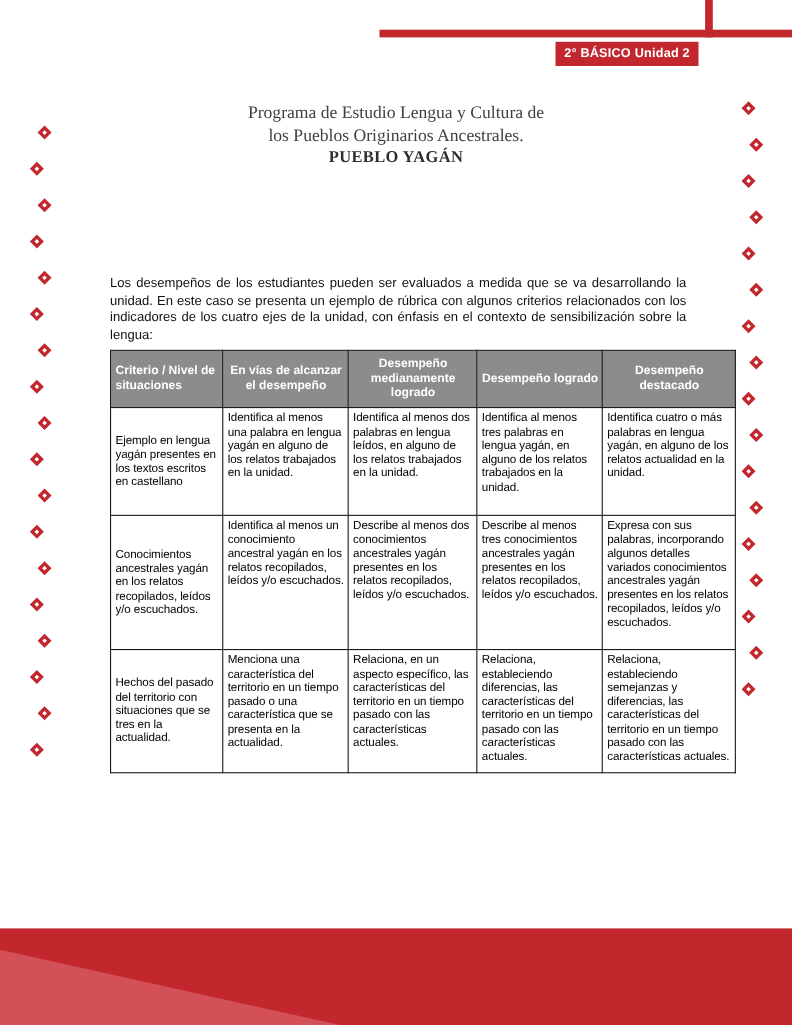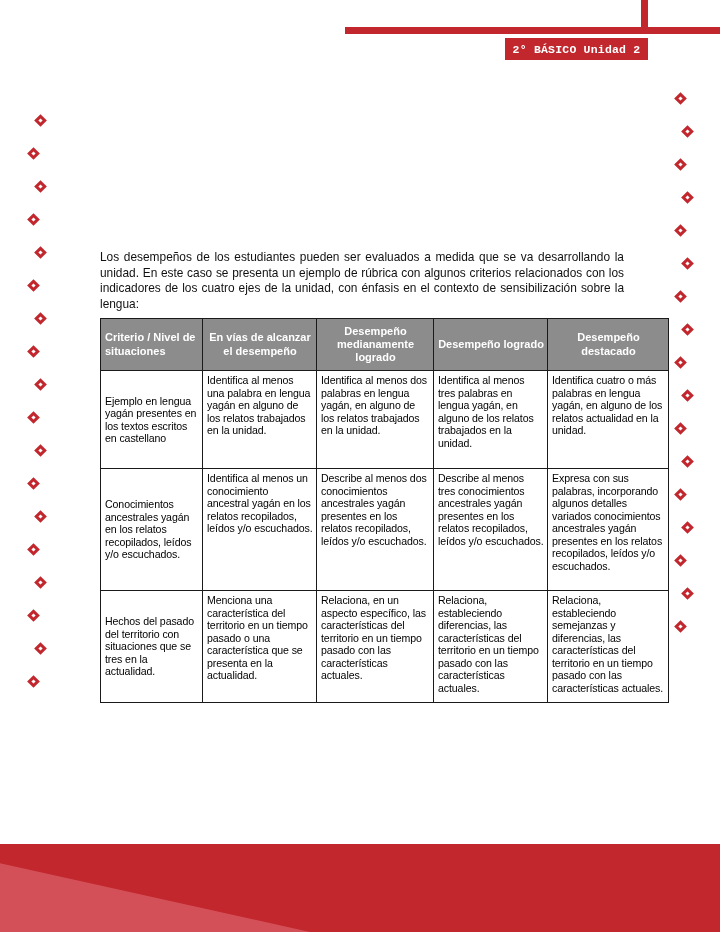--- a/index.html
+++ b/index.html
@@ -15,23 +15,23 @@
     width:720px;height:932px;
     background:#ffffff;
     overflow:hidden;
     margin:0 auto;
   }
 
   
   .top-bar{position:absolute;left:345px;top:27px;width:375px;height:7px;background:var(--red);}
   .top-stub{position:absolute;left:641px;top:0;width:7px;height:34px;background:var(--red);}
   .unit-badge{
-    position:absolute;left:505px;top:38px;width:143px;height:22px;
+    position:absolute;left:505px;top:38px;width:130px;height:22px;
     background:var(--red);color:#fff;font-weight:bold;font-size:11.5px;
-    display:flex;align-items:center;justify-content:center;letter-spacing:.2px;font-family:Liberation Mono, monospace;
+    display:flex;align-items:center;justify-content:center;letter-spacing:.2px;
   }
 
   
   .ornament-col{position:absolute;display:flex;flex-direction:column;gap:24px;width:22px;}
   .ornament-col.left{left:28px;top:116px;}
   .ornament-col.right{right:24px;top:94px;align-items:flex-start;}
   .diamond{
     width:9px;height:9px;border:3px solid var(--red);background:#fff;
     transform:rotate(45deg);display:block;
   }
@@ -133,20 +133,25 @@
       <span class="diamond"></span>
       <span class="diamond"></span>
       <span class="diamond"></span>
       <span class="diamond"></span>
       <span class="diamond"></span>
       <span class="diamond"></span>
       <span class="diamond"></span>
       <span class="diamond"></span>
     </div>
 
+  <div class="doc-title">
+    <div>Programa de Estudio Lengua y Cultura de</div>
+    <div>los Pueblos Originarios Ancestrales.</div>
+    <div class="t-bold">PUEBLO YAGÁN</div>
+  </div>
 
 
   <p class="intro">Los desempeños de los estudiantes pueden ser evaluados a medida que se va desarrollando la unidad. En este caso se presenta un ejemplo de rúbrica con algunos criterios relacionados con los indicadores de los cuatro ejes de la unidad, con énfasis en el contexto de sensibilización sobre la lengua:</p>
 
   <table class="rubric">
     <colgroup>
       <col style="width:102px">
         <col style="width:114px">
         <col style="width:117px">
         <col style="width:114px">
@@ -158,21 +163,21 @@
         <th>En vías de alcanzar el desempeño</th>
         <th>Desempeño medianamente logrado</th>
         <th>Desempeño logrado</th>
         <th>Desempeño destacado</th>
       </tr>
     </thead>
     <tbody>
       <tr class="r1">
         <td class="crit">Ejemplo en lengua yagán presentes en los textos escritos en castellano</td>
         <td>Identifica al menos una palabra en lengua yagán en alguno de los relatos trabajados en la unidad.</td>
-        <td>Identifica al menos dos palabras en lengua yagán, en alguno de los relatos trabajados en la unidad.</td>
+        <td>Identifica al menos dos palabras en lengua leídos, en alguno de los relatos trabajados en la unidad.</td>
         <td>Identifica al menos tres palabras en lengua yagán, en alguno de los relatos trabajados en la unidad.</td>
         <td>Identifica cuatro o más palabras en lengua yagán, en alguno de los relatos actualidad en la unidad.</td>
       </tr>
       <tr class="r2">
         <td class="crit">Conocimientos ancestrales yagán en los relatos recopilados, leídos y/o escuchados.</td>
         <td>Identifica al menos un conocimiento ancestral yagán en los relatos recopilados, leídos y/o escuchados.</td>
         <td>Describe al menos dos conocimientos ancestrales yagán presentes en los relatos recopilados, leídos y/o escuchados.</td>
         <td>Describe al menos tres conocimientos ancestrales yagán presentes en los relatos recopilados, leídos y/o escuchados.</td>
         <td>Expresa con sus palabras, incorporando algunos detalles variados conocimientos ancestrales yagán presentes en los relatos recopilados, leídos y/o escuchados.</td>
       </tr>

